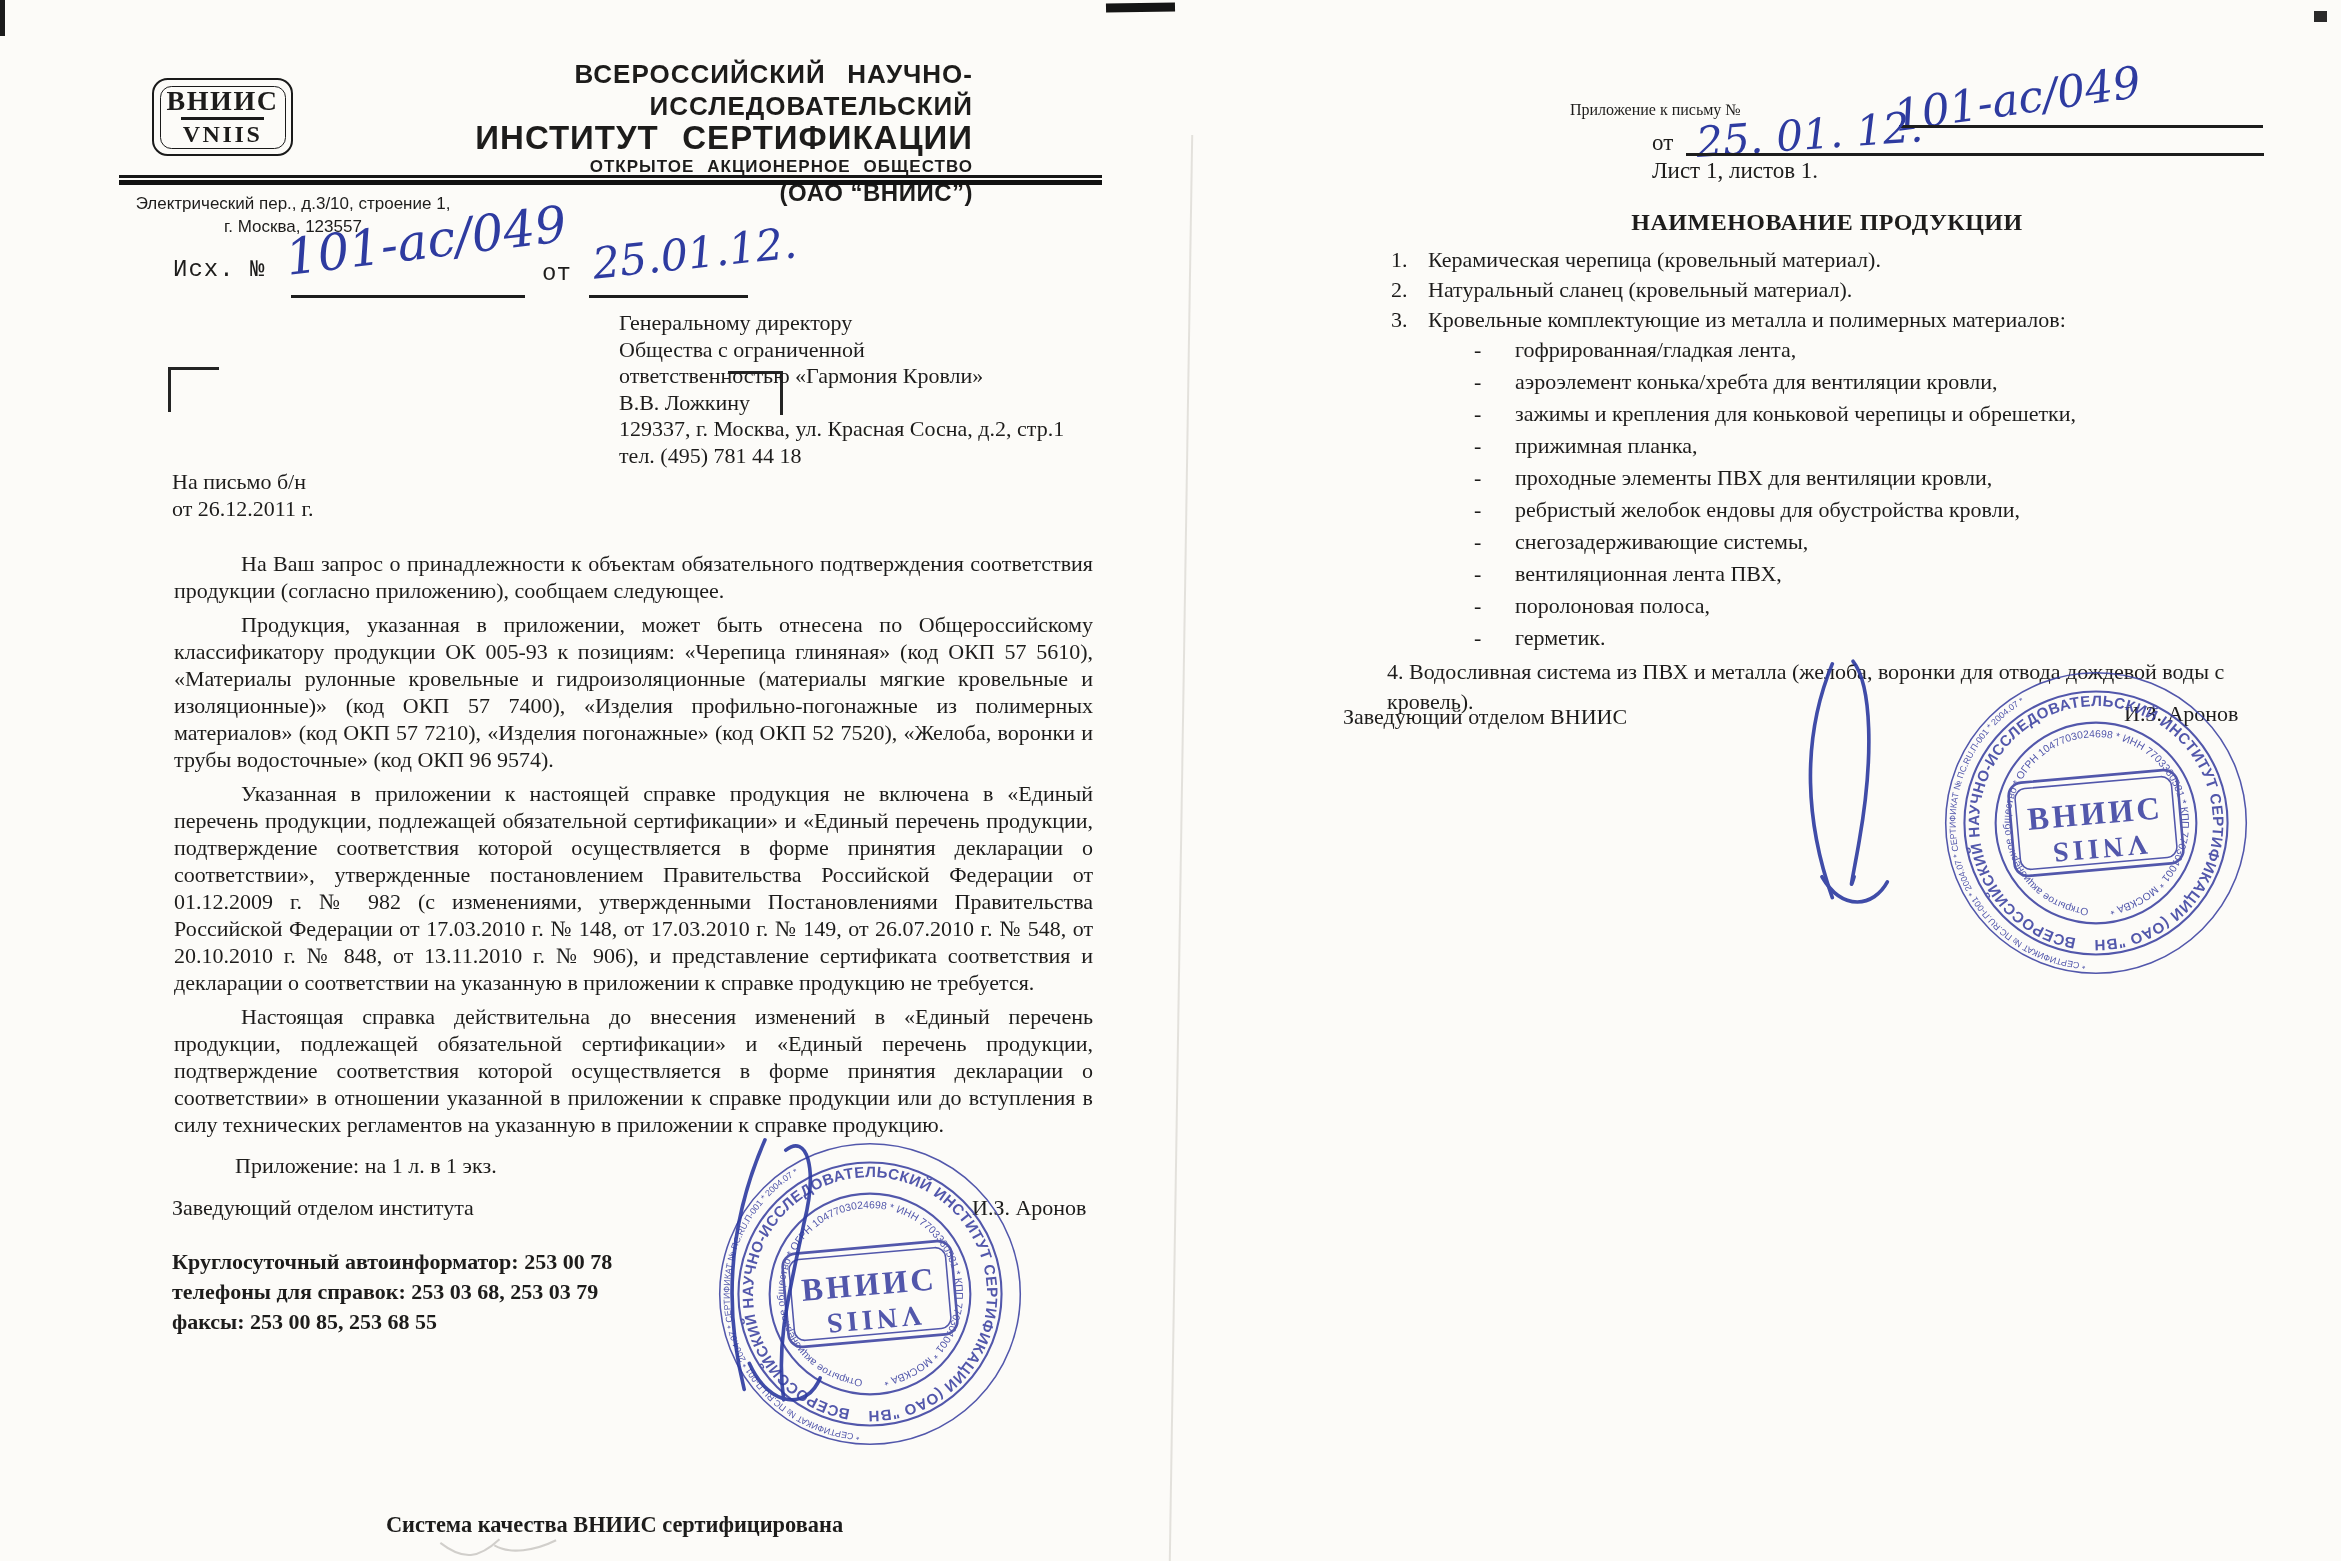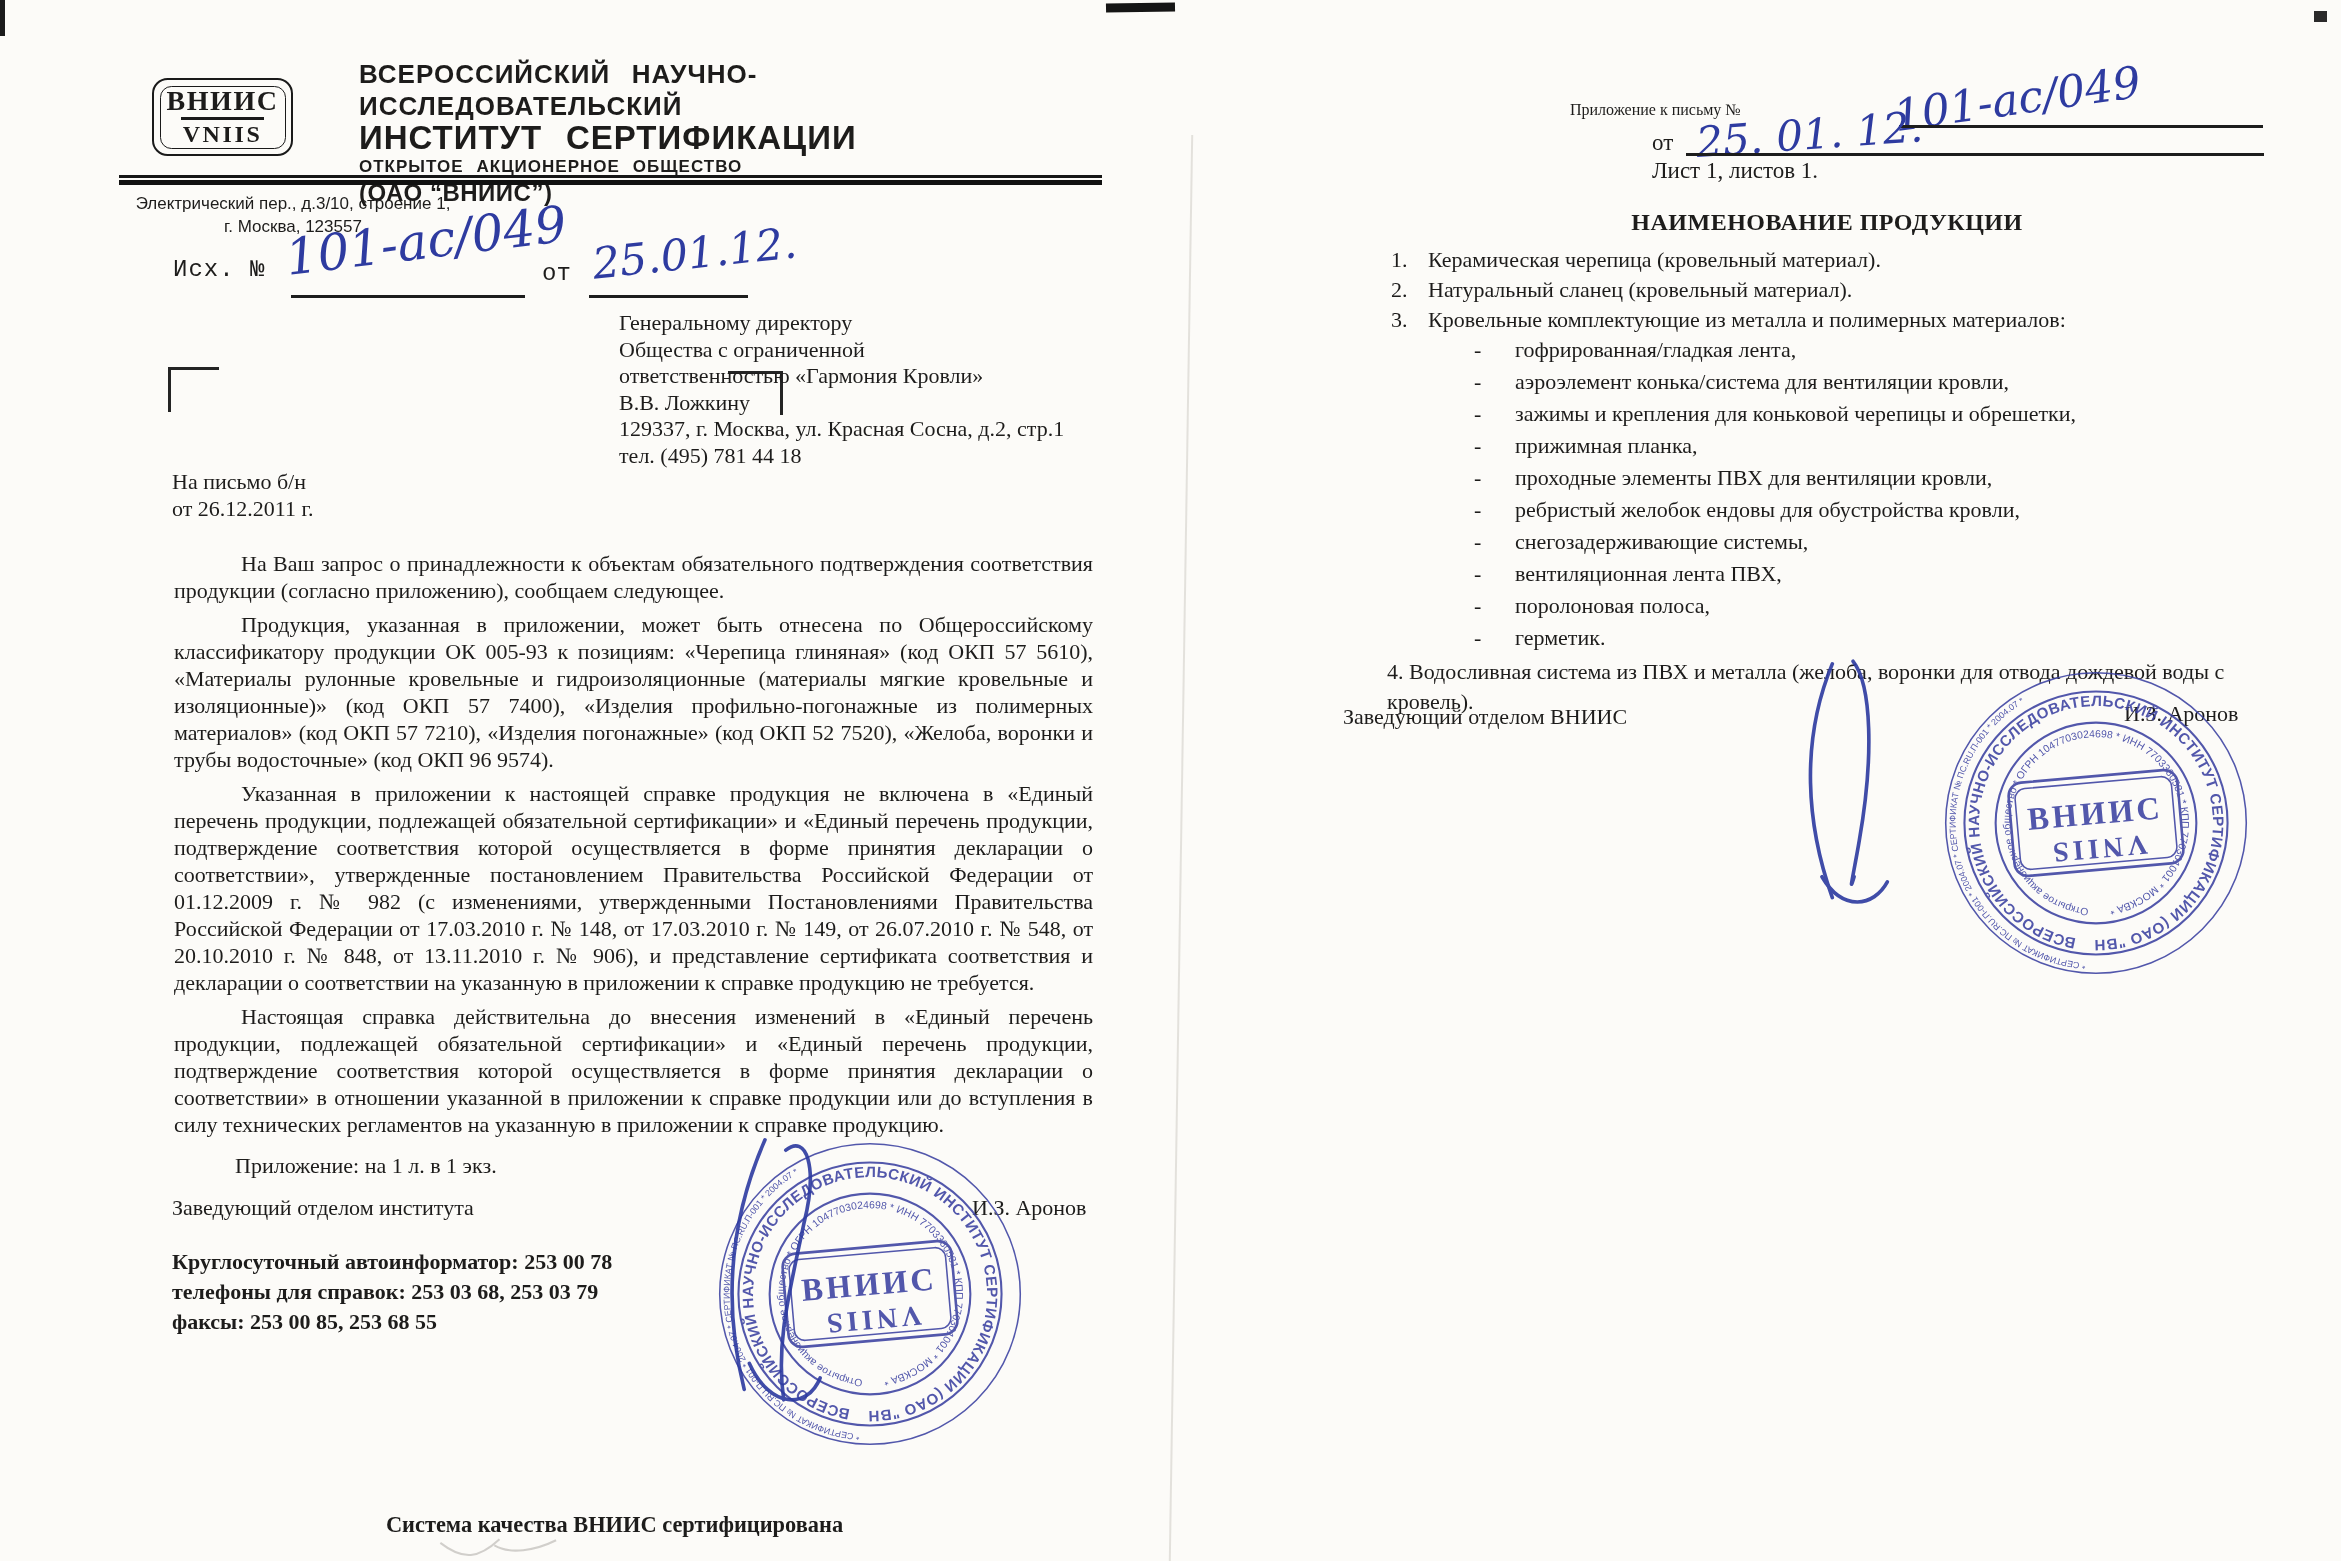--- a/index.html
+++ b/index.html
@@ -9,21 +9,21 @@
 
   
   .logo-box{left:152px;top:78px;width:137px;height:74px;border:2.6px solid #1a1a1a;border-radius:15.6px;
             display:flex;align-items:center;justify-content:center;}
   .logo-inner{width:124px;height:61px;border:1.6px solid #1a1a1a;border-radius:11.4px;
               display:flex;flex-direction:column;align-items:center;justify-content:center;}
   .logo-ru{font-family:"Liberation Serif",serif;font-weight:bold;font-size:28px;letter-spacing:1.6px;line-height:28px;}
   .logo-line{width:83px;height:2.1px;background:#1a1a1a;margin:2.1px 0;}
   .logo-en{font-family:"Liberation Serif",serif;font-weight:bold;font-size:24px;letter-spacing:2.6px;line-height:25px;}
 
-  .head-block{left:359px;top:58px;width:614px;text-align:left;font-family:"Liberation Sans",sans-serif;font-weight:bold;}
+  .head-block{left:359px;top:58px;width:614px;text-align:right;font-family:"Liberation Sans",sans-serif;font-weight:bold;}
   .head-l1{font-size:26px;letter-spacing:1px;word-spacing:13.5px;line-height:32px;}
   .head-l2{font-size:33px;letter-spacing:1px;word-spacing:13.5px;line-height:31px;}
   .head-l3{font-size:17px;letter-spacing:1px;word-spacing:7.3px;line-height:23px;margin-top:2.1px;}
   .head-l4{font-size:24px;letter-spacing:0.5px;line-height:29px;}
 
   .rule-a{left:119px;top:175px;width:983px;height:3.1px;background:#161616;}
   .rule-b{left:119px;top:180px;width:983px;height:5.2px;background:#111;}
 
   .addr{left:124px;top:192px;width:338px;text-align:center;font-family:"Liberation Sans",sans-serif;
         font-size:17px;line-height:23.4px;}
@@ -217,21 +217,21 @@
     </div>
   </div>
 
   <div class="abs p2-bullets">
     <div class="p2-brow">
         <span class="p2-dash">-</span>
         <span>гофрированная/гладкая лента,</span>
       </div>
     <div class="p2-brow">
         <span class="p2-dash">-</span>
-        <span>аэроэлемент конька/система для вентиляции кровли,</span>
+        <span>аэроэлемент конька/хребта для вентиляции кровли,</span>
       </div>
     <div class="p2-brow">
         <span class="p2-dash">-</span>
         <span>зажимы и крепления для коньковой черепицы и обрешетки,</span>
       </div>
     <div class="p2-brow">
         <span class="p2-dash">-</span>
         <span>прижимная планка,</span>
       </div>
     <div class="p2-brow">

